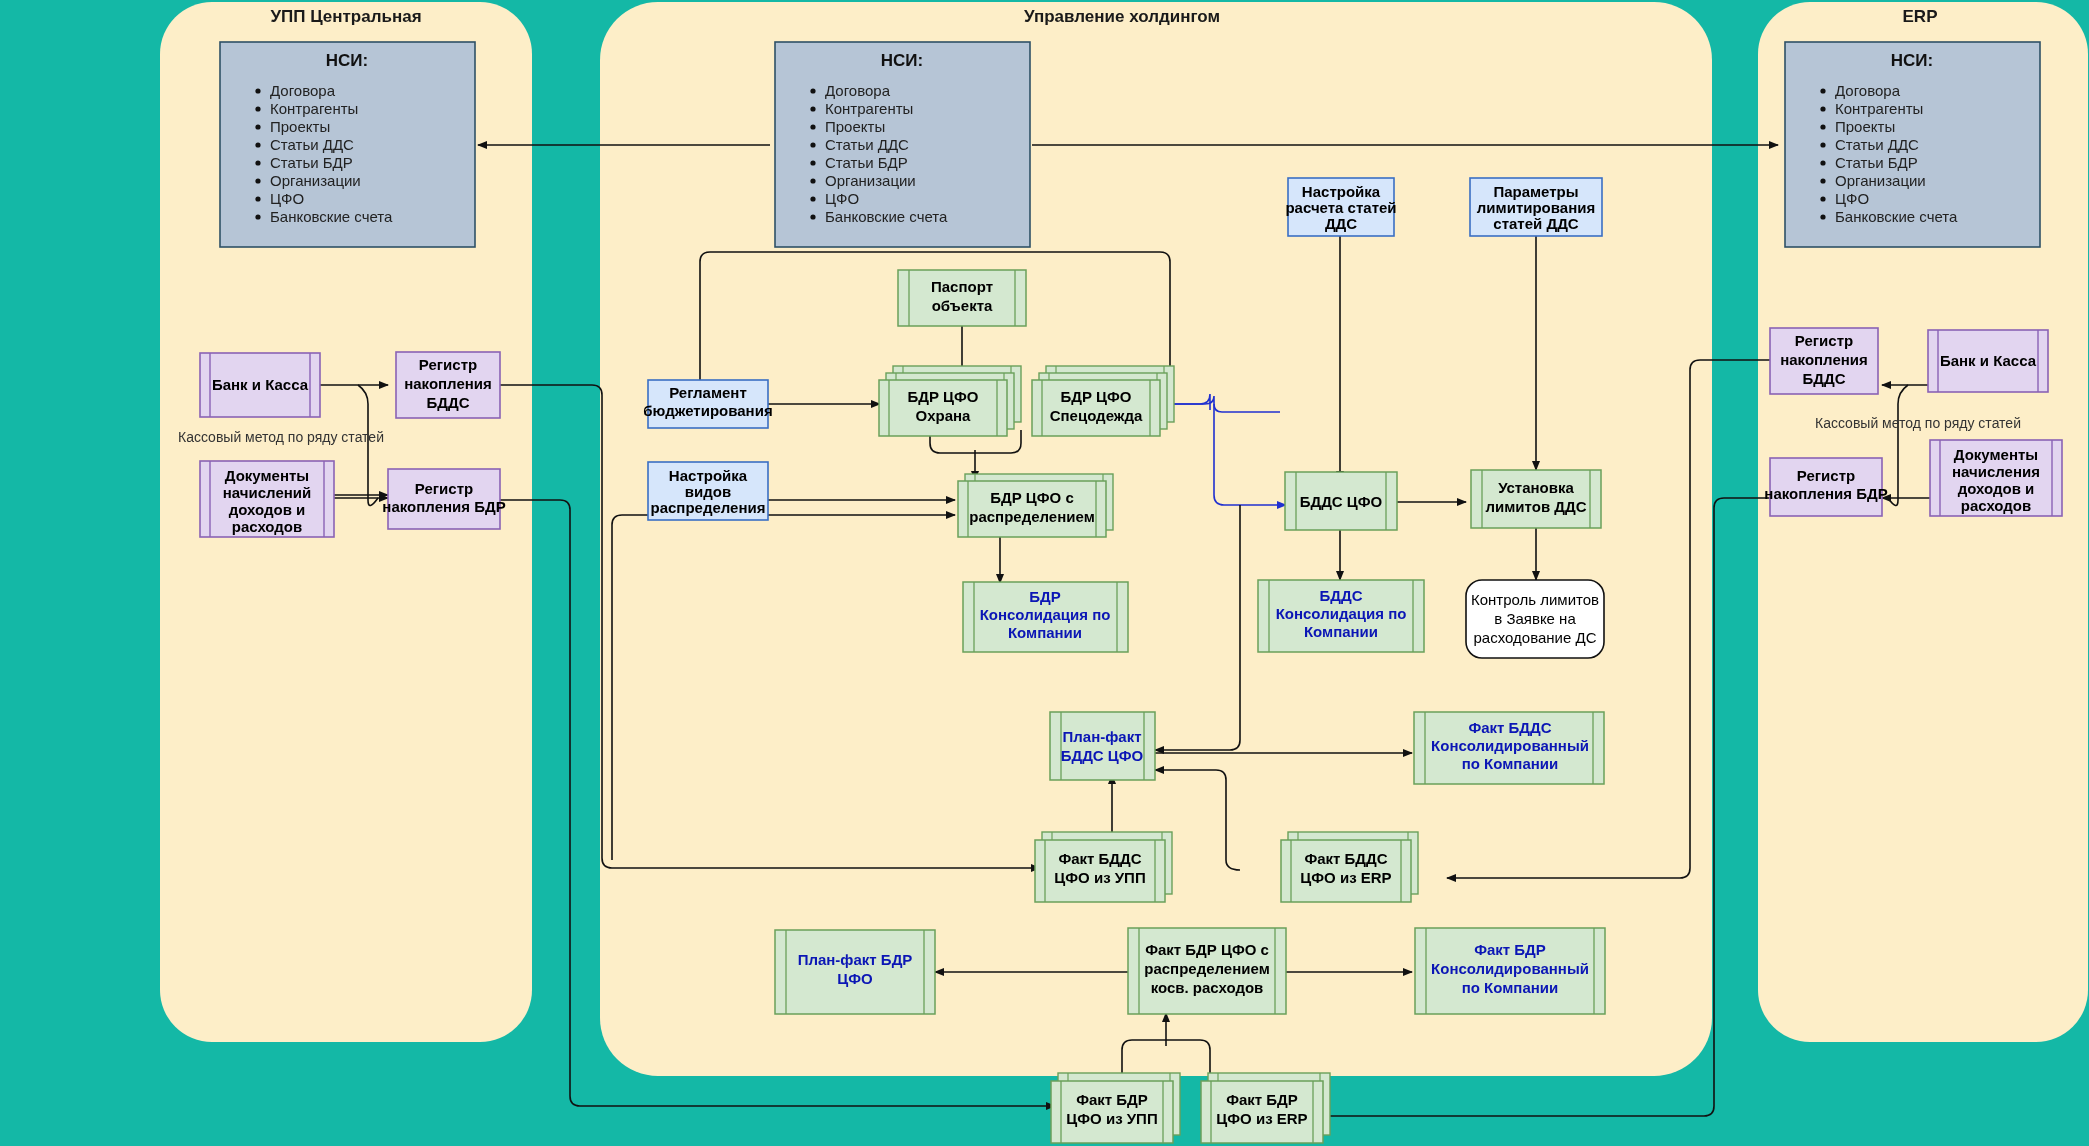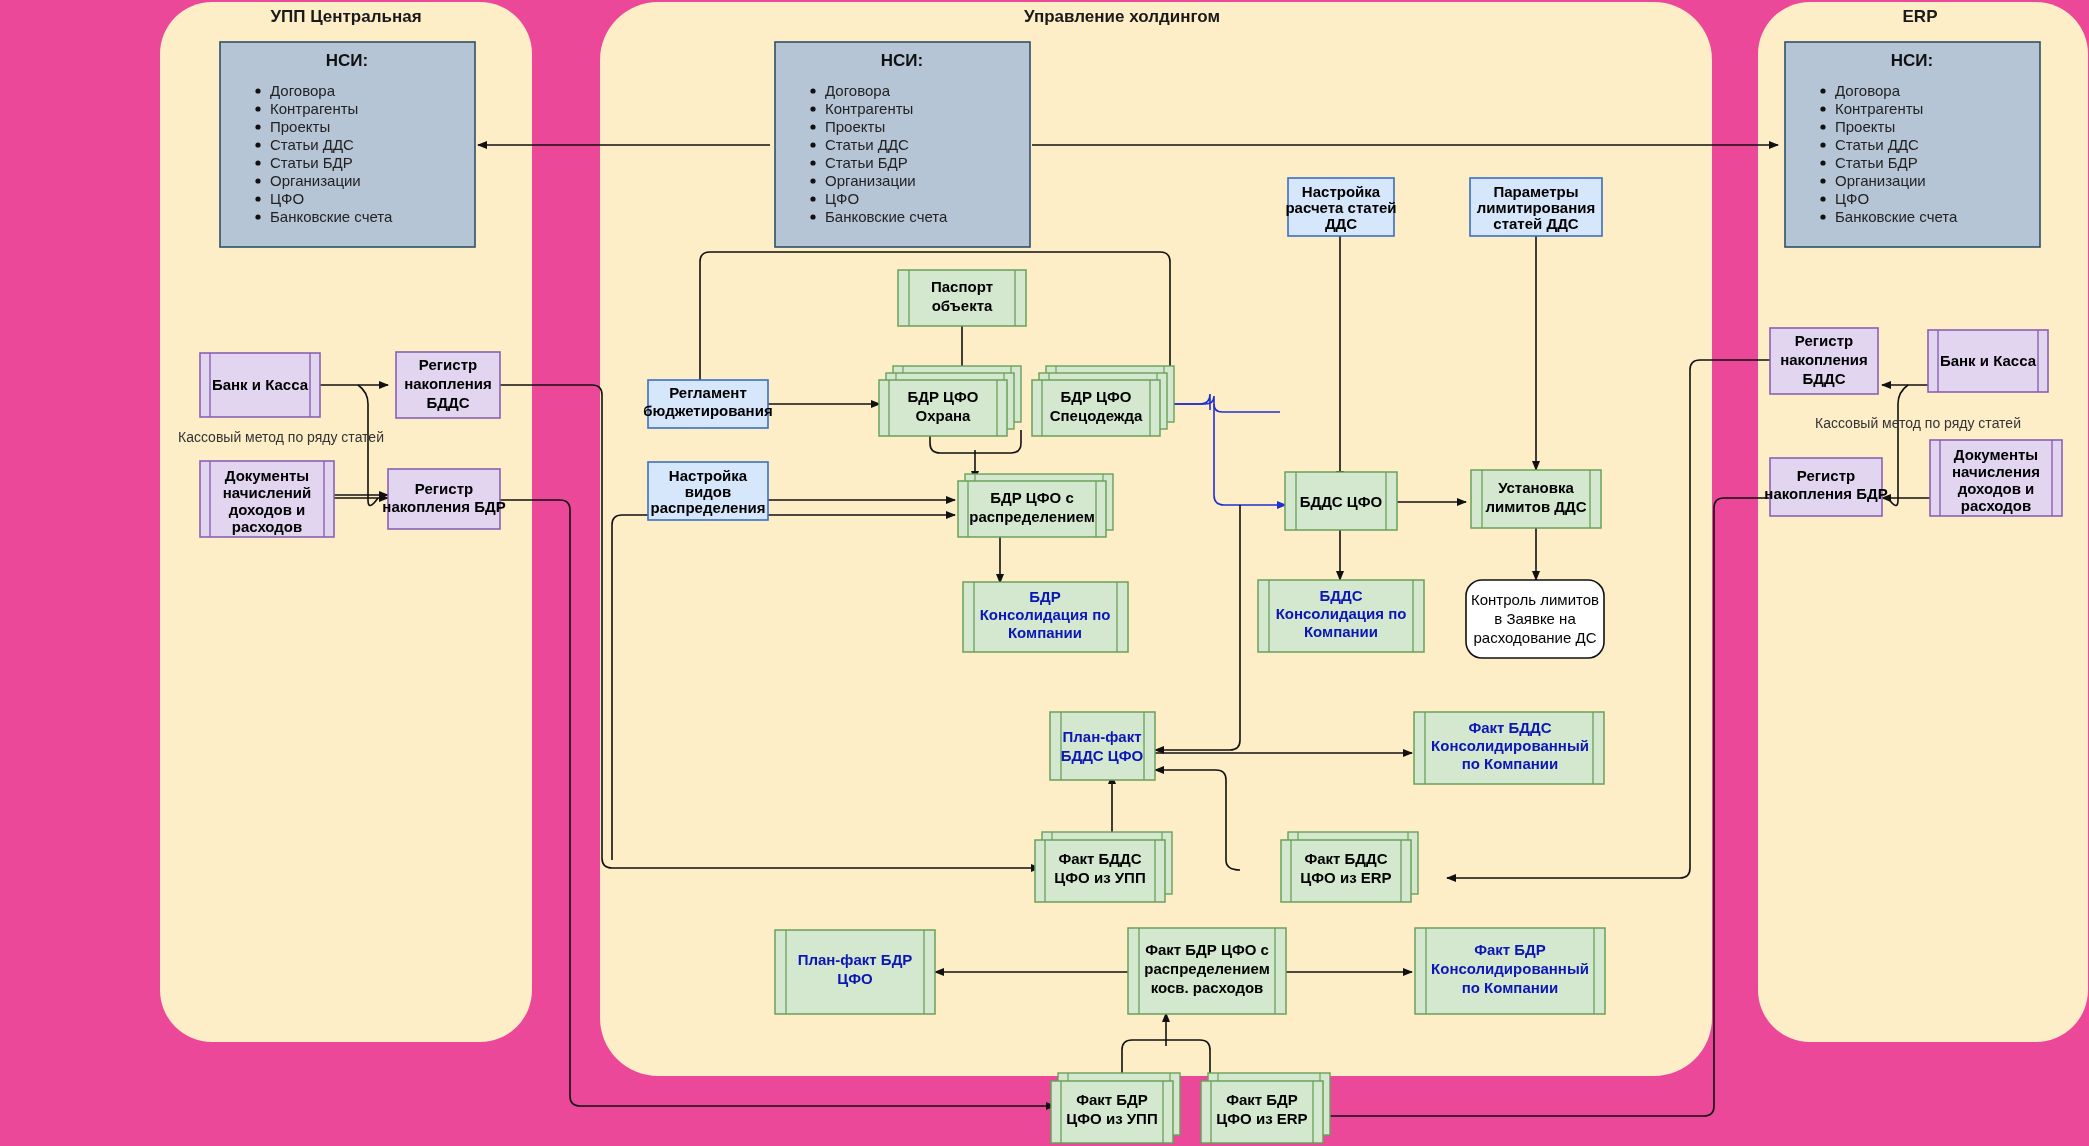--- a/index.html
+++ b/index.html
@@ -1,17 +1,17 @@
 <!DOCTYPE html>
 <html><head>
 <meta charset="utf-8">
 <style>
   html,body{margin:0;padding:0;background:#ffffff;}
   body{font-family:"Liberation Sans", sans-serif;}
-  #stage{position:relative;width:2089px;height:1146px;background:#ec4899;overflow:hidden;}
+  #stage{position:relative;width:2089px;height:1146px;background:#14b8a6;overflow:hidden;}
   svg{position:absolute;left:0;top:0;width:2089px;height:1146px;}
   .panel-title{font-size:17px;font-weight:bold;fill:#1a1a1a;text-anchor:middle;}
   .nsi-title{font-size:17px;font-weight:bold;fill:#111;text-anchor:middle;}
   .nsi-item{font-size:15px;fill:#222;}
   .boxtext{font-size:15px;font-weight:bold;fill:#000;text-anchor:middle;}
   .boxtext.blue{fill:#0b16b5;}
   .edgelabel{font-size:14px;fill:#333;text-anchor:middle;}
   .plain{font-size:15px;fill:#000;text-anchor:middle;}
 </style>
 </head>

